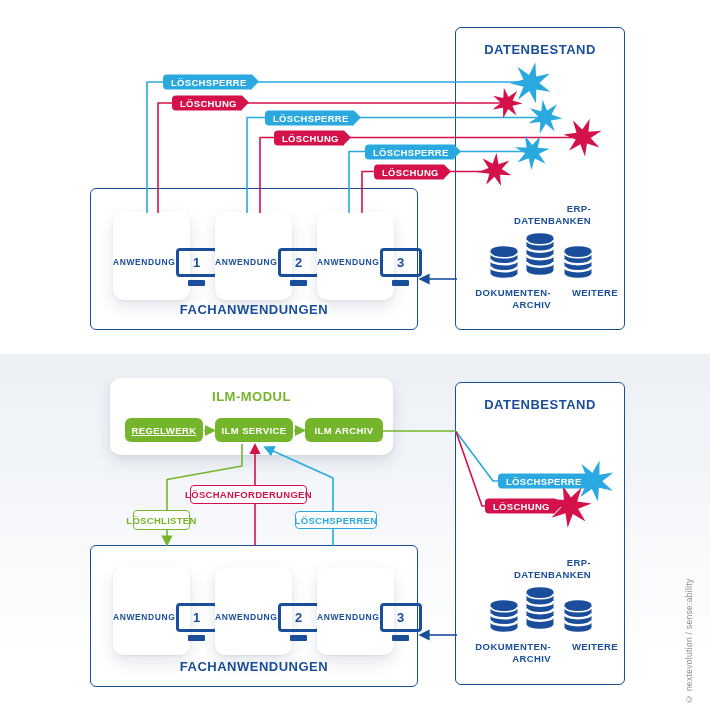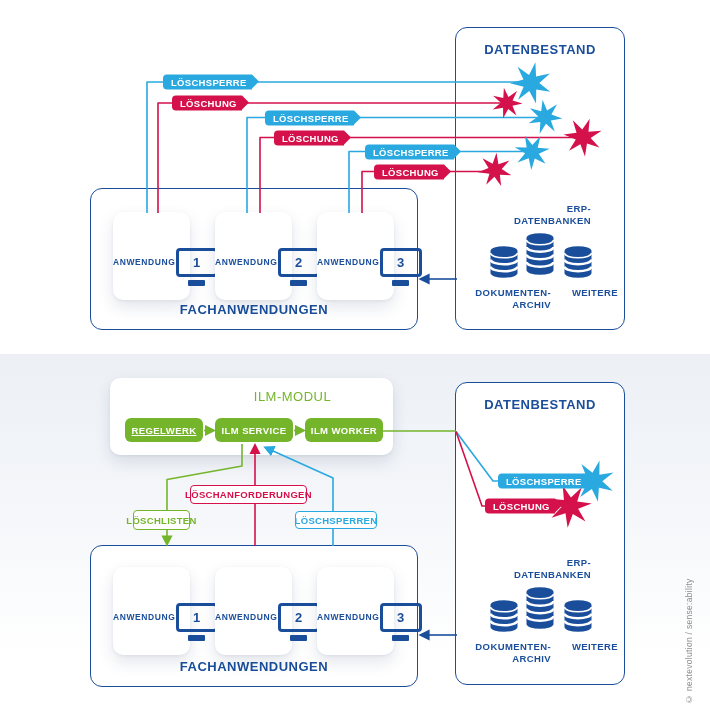--- a/index.html
+++ b/index.html
@@ -8,21 +8,21 @@
     --rd:#D4114B;   
     --gn:#75B52B;   
     --gry:#8C8C8C;  
   }
   html,body{margin:0;padding:0;background:#fff;}
   .canvas{position:relative;width:710px;height:710px;overflow:hidden;background:#fff;
           font-family:"Liberation Sans", sans-serif;}
   .bottom-bg{position:absolute;left:0;top:354px;width:710px;height:356px;
              background:linear-gradient(180deg,#ecf0f5 0%,#f5f7fa 45%,#ffffff 85%);}
   
-  .obox{position:absolute;border:1.6px solid var(--db);border-radius:12px;background:#fff;box-sizing:border-box;}
+  .obox{position:absolute;border:1.6px solid var(--db);border-radius:6px;background:#fff;box-sizing:border-box;}
   .obox-title{position:absolute;left:0;width:100%;text-align:center;font-size:13px;font-weight:bold;
               color:var(--db);letter-spacing:.5px;}
   
   .wcard{position:absolute;background:#fff;border-radius:10px;
          box-shadow:0 7px 16px rgba(30,55,100,.13),0 1px 3px rgba(30,55,100,.07);box-sizing:border-box;}
   
   .app-card{width:77px;height:88px;display:flex;flex-direction:row;align-items:center;padding-top:12px;}
   .app-label{font-size:8.5px;font-weight:bold;color:var(--db);letter-spacing:.6px;}
   .monitor{margin-top:9px;}
   .screen{width:42px;height:29px;border:3.2px solid var(--db);border-radius:4px;box-sizing:border-box;
@@ -37,22 +37,22 @@
   .tag.blue{background:var(--lb);} .tag.blue::after{border-left-color:var(--lb);}
   .tag.red{background:var(--rd);}  .tag.red::after{border-left-color:var(--rd);}
   
   .olabel{position:absolute;background:#fff;border:1.6px solid;border-radius:4px;box-sizing:border-box;
           display:flex;align-items:center;justify-content:center;font-weight:bold;font-size:9.5px;
           letter-spacing:.3px;white-space:nowrap;}
   .olabel.green{border-color:var(--gn);color:var(--gn);}
   .olabel.red{border-color:var(--rd);color:var(--rd);}
   .olabel.blue{border-color:var(--lb);color:var(--lb);}
   
-  .ilm-title{position:absolute;left:0;width:100%;text-align:center;font-size:13px;font-weight:normal;
-             color:var(--gn);letter-spacing:.5px;padding-left:41px;}
+  .ilm-title{position:absolute;left:0;width:100%;text-align:center;font-size:13px;font-weight:bold;
+             color:var(--gn);letter-spacing:.5px;}
   .ilm-btn{position:absolute;height:24px;background:var(--gn);border-radius:6px;color:#fff;font-weight:bold;
            font-size:9.5px;letter-spacing:.4px;display:flex;align-items:center;justify-content:center;box-sizing:border-box;}
   
   .db-label{position:absolute;text-align:right;font-size:9.5px;line-height:12px;font-weight:bold;
             color:var(--db);letter-spacing:.4px;}
   .cyl{position:absolute;}
   
   .wires{position:absolute;left:0;top:0;pointer-events:none;}
   .wb{stroke:var(--lb);stroke-width:1.6;fill:none;stroke-linejoin:round;}
   .wr{stroke:var(--rd);stroke-width:1.6;fill:none;stroke-linejoin:round;}
@@ -112,21 +112,21 @@
     <div class="monitor">
       <div class="screen">3</div>
       <div class="stand"></div>
     </div>
   </div>
 
   <div class="wcard" style="left:110px;top:378px;width:283px;height:77px;">
     <div class="ilm-title" style="top:11px;">ILM-MODUL</div>
     <div class="ilm-btn" style="left:15px;top:40px;width:78px;text-decoration:underline;">REGELWERK</div>
     <div class="ilm-btn" style="left:105px;top:40px;width:78px;">ILM SERVICE</div>
-    <div class="ilm-btn" style="left:195px;top:40px;width:78px;">ILM WORKER</div>
+    <div class="ilm-btn" style="left:195px;top:40px;width:78px;">ILM ARCHIV</div>
   </div>
 
   <div class="obox" style="left:455px;top:382px;width:170px;height:303px;">
     <div class="obox-title" style="top:14px;">DATENBESTAND</div>
     <div class="db-label" style="left:35px;top:174px;width:100px;">
       <div>ERP-</div>
       <div>DATENBANKEN</div>
     </div>
     <svg class="cyl" style="left:33px;top:216px;" width="30" height="34">
         <use href="#cyl3"></use>

